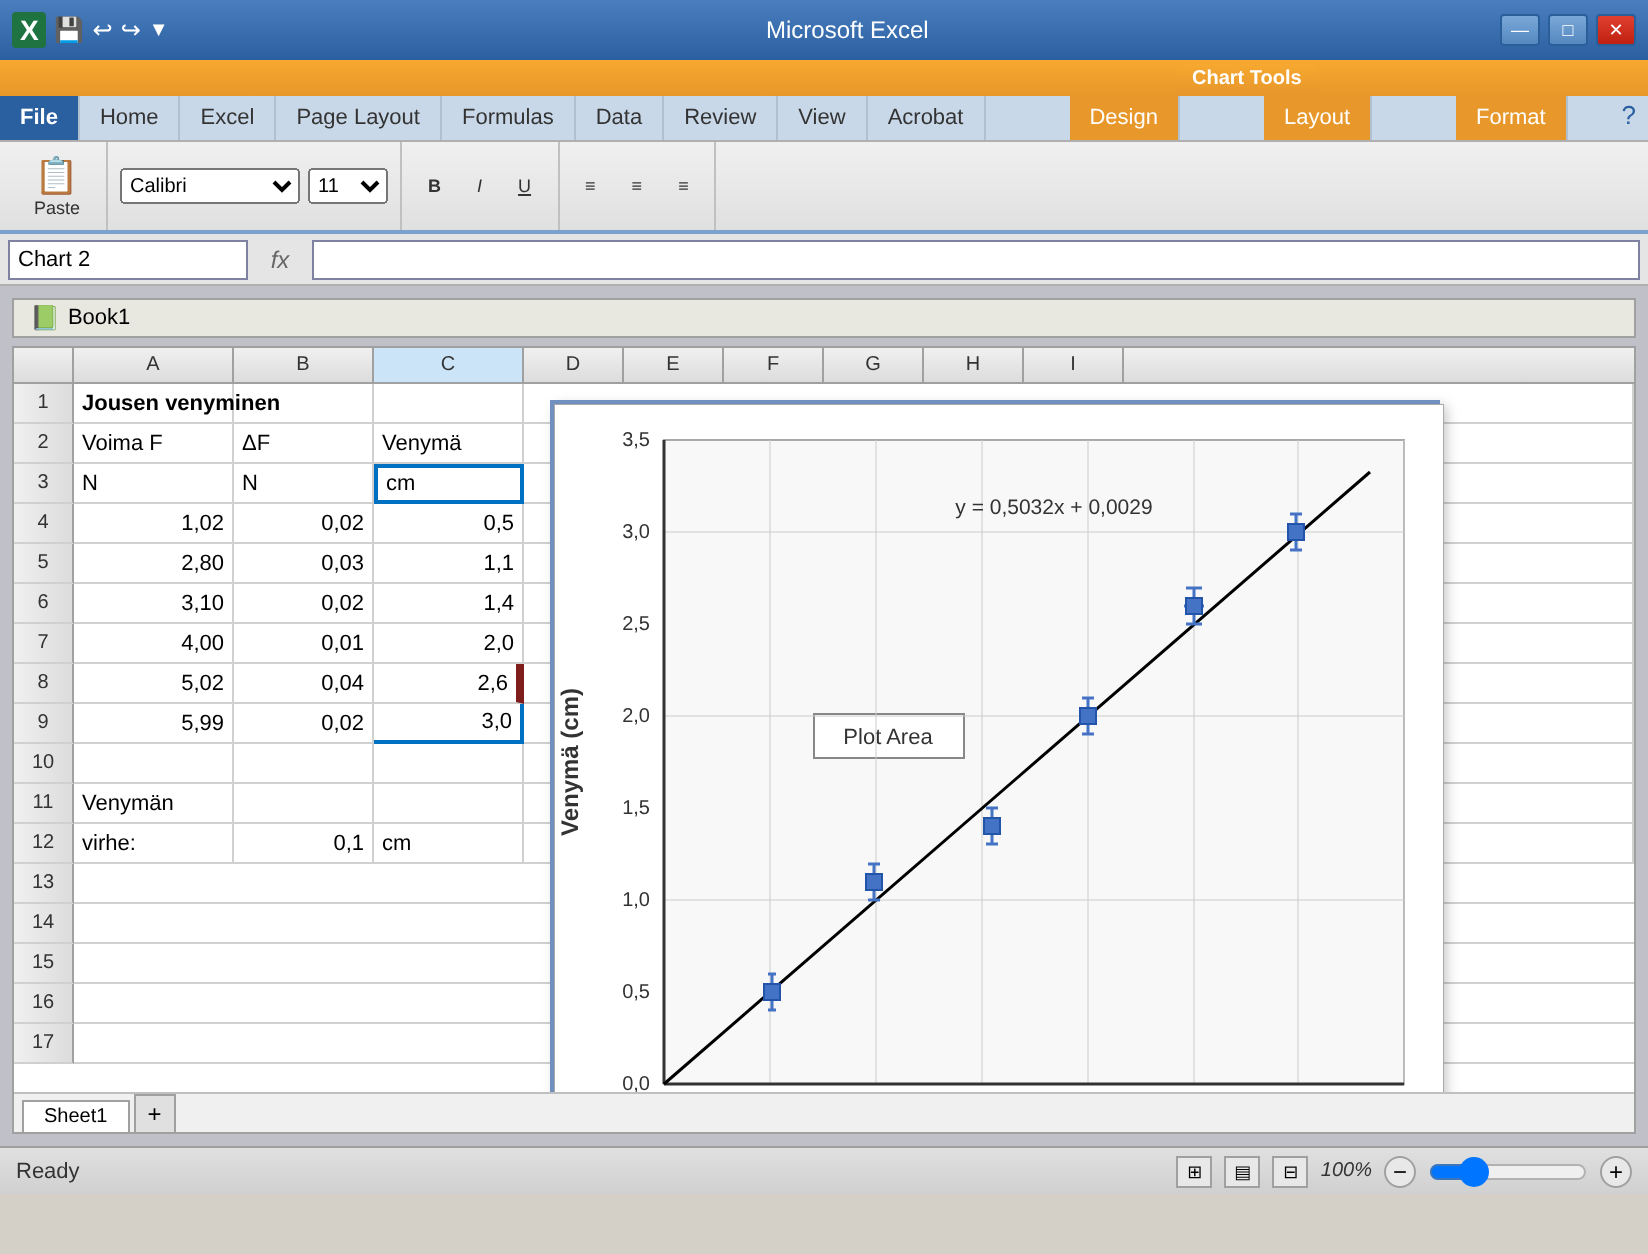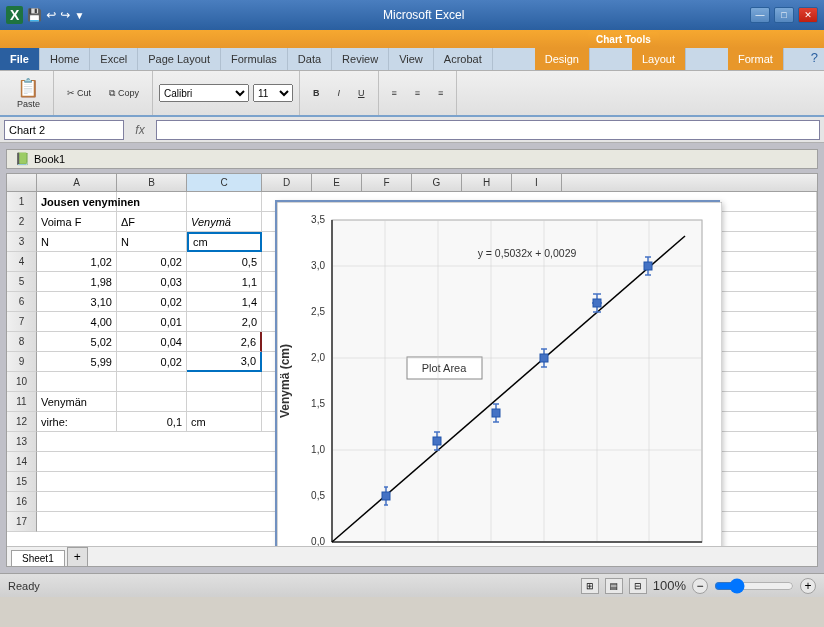--- a/index.html
+++ b/index.html
@@ -268,24 +268,20 @@
     <span style="padding:2px 6px;font-size:13px;cursor:pointer;color:#2a5fa0;">?</span>
   </div>
   <div id="ribbon-bar">
     <div class="ribbon-group">
       <div class="ribbon-btn">
         <span style="font-size:18px;">📋</span>
         <span>Paste</span>
       </div>
     </div>
     <div class="ribbon-group">
-      <div class="ribbon-btn">✂ Cut</div>
-      <div class="ribbon-btn">⧉ Copy</div>
-    </div>
-    <div class="ribbon-group">
       <select style="font-size:10px;height:18px;width:90px;">
         <option>Calibri</option>
       </select>
       <select style="font-size:10px;height:18px;width:40px;">
         <option>11</option>
       </select>
     </div>
     <div class="ribbon-group">
       <div class="ribbon-btn">
           <b>B</b>
@@ -342,42 +338,42 @@
           <div class="cell bold" style="width:80px;border-right:1px solid #d0d0d0;border-bottom:1px solid #d0d0d0;padding:1px 4px;font-size:11px;font-weight:bold;white-space:nowrap;overflow:visible;">Jousen venyminen</div>
           <div class="cell" style="width:70px;border-right:1px solid #d0d0d0;border-bottom:1px solid #d0d0d0;padding:1px 4px;"></div>
           <div class="cell" style="width:75px;border-right:1px solid #d0d0d0;border-bottom:1px solid #d0d0d0;padding:1px 4px;"></div>
           <div class="cell" style="flex:1;border-bottom:1px solid #d0d0d0;"></div>
         </div>
 
         <div class="grid-row" style="display:flex;height:20px;">
           <div class="row-header cell" style="width:30px;background:linear-gradient(to right,#f0f0f0,#dcdcdc);border-right:1px solid #a0a0a0;border-bottom:1px solid #d0d0d0;font-size:10px;justify-content:center;">2</div>
           <div class="cell" style="width:80px;border-right:1px solid #d0d0d0;border-bottom:1px solid #d0d0d0;padding:1px 4px;font-size:11px;">Voima F</div>
           <div class="cell" style="width:70px;border-right:1px solid #d0d0d0;border-bottom:1px solid #d0d0d0;padding:1px 4px;font-size:11px;">ΔF</div>
-          <div class="cell" style="width:75px;border-right:1px solid #d0d0d0;border-bottom:1px solid #d0d0d0;padding:1px 4px;font-size:11px;font-style:italic;">Venymä</div>
+          <div class="cell" style="width:75px;border-right:1px solid #d0d0d0;border-bottom:1px solid #d0d0d0;padding:1px 4px;font-size:11px;">Venymä</div>
           <div class="cell" style="flex:1;border-bottom:1px solid #d0d0d0;"></div>
         </div>
 
         <div class="grid-row" style="display:flex;height:20px;">
           <div class="row-header cell" style="width:30px;background:linear-gradient(to right,#f0f0f0,#dcdcdc);border-right:1px solid #a0a0a0;border-bottom:1px solid #d0d0d0;font-size:10px;justify-content:center;">3</div>
           <div class="cell" style="width:80px;border-right:1px solid #d0d0d0;border-bottom:1px solid #d0d0d0;padding:1px 4px;font-size:11px;">N</div>
           <div class="cell" style="width:70px;border-right:1px solid #d0d0d0;border-bottom:1px solid #d0d0d0;padding:1px 4px;font-size:11px;">N</div>
           <div class="cell" style="width:75px;border-right:2px solid #0070c0;border-bottom:2px solid #0070c0;border-left:2px solid #0070c0;border-top:2px solid #0070c0;padding:1px 4px;font-size:11px;">cm</div>
           <div class="cell" style="flex:1;border-bottom:1px solid #d0d0d0;"></div>
         </div>
 
         <div class="grid-row" style="display:flex;height:20px;">
           <div class="row-header cell" style="width:30px;background:linear-gradient(to right,#f0f0f0,#dcdcdc);border-right:1px solid #a0a0a0;border-bottom:1px solid #d0d0d0;font-size:10px;justify-content:center;">4</div>
           <div class="cell right" style="width:80px;border-right:1px solid #d0d0d0;border-bottom:1px solid #d0d0d0;padding:1px 4px;font-size:11px;justify-content:flex-end;">1,02</div>
           <div class="cell right" style="width:70px;border-right:1px solid #d0d0d0;border-bottom:1px solid #d0d0d0;padding:1px 4px;font-size:11px;justify-content:flex-end;">0,02</div>
           <div class="cell right" style="width:75px;border-right:1px solid #d0d0d0;border-bottom:1px solid #d0d0d0;padding:1px 4px;font-size:11px;justify-content:flex-end;">0,5</div>
           <div class="cell" style="flex:1;border-bottom:1px solid #d0d0d0;"></div>
         </div>
         <div class="grid-row" style="display:flex;height:20px;">
           <div class="row-header cell" style="width:30px;background:linear-gradient(to right,#f0f0f0,#dcdcdc);border-right:1px solid #a0a0a0;border-bottom:1px solid #d0d0d0;font-size:10px;justify-content:center;">5</div>
-          <div class="cell right" style="width:80px;border-right:1px solid #d0d0d0;border-bottom:1px solid #d0d0d0;padding:1px 4px;font-size:11px;justify-content:flex-end;">1,98</div>
+          <div class="cell right" style="width:80px;border-right:1px solid #d0d0d0;border-bottom:1px solid #d0d0d0;padding:1px 4px;font-size:11px;justify-content:flex-end;">2,80</div>
           <div class="cell right" style="width:70px;border-right:1px solid #d0d0d0;border-bottom:1px solid #d0d0d0;padding:1px 4px;font-size:11px;justify-content:flex-end;">0,03</div>
           <div class="cell right" style="width:75px;border-right:1px solid #d0d0d0;border-bottom:1px solid #d0d0d0;padding:1px 4px;font-size:11px;justify-content:flex-end;">1,1</div>
           <div class="cell" style="flex:1;border-bottom:1px solid #d0d0d0;"></div>
         </div>
         <div class="grid-row" style="display:flex;height:20px;">
           <div class="row-header cell" style="width:30px;background:linear-gradient(to right,#f0f0f0,#dcdcdc);border-right:1px solid #a0a0a0;border-bottom:1px solid #d0d0d0;font-size:10px;justify-content:center;">6</div>
           <div class="cell right" style="width:80px;border-right:1px solid #d0d0d0;border-bottom:1px solid #d0d0d0;padding:1px 4px;font-size:11px;justify-content:flex-end;">3,10</div>
           <div class="cell right" style="width:70px;border-right:1px solid #d0d0d0;border-bottom:1px solid #d0d0d0;padding:1px 4px;font-size:11px;justify-content:flex-end;">0,02</div>
           <div class="cell right" style="width:75px;border-right:1px solid #d0d0d0;border-bottom:1px solid #d0d0d0;padding:1px 4px;font-size:11px;justify-content:flex-end;">1,4</div>
           <div class="cell" style="flex:1;border-bottom:1px solid #d0d0d0;"></div>
@@ -386,21 +382,21 @@
           <div class="row-header cell" style="width:30px;background:linear-gradient(to right,#f0f0f0,#dcdcdc);border-right:1px solid #a0a0a0;border-bottom:1px solid #d0d0d0;font-size:10px;justify-content:center;">7</div>
           <div class="cell right" style="width:80px;border-right:1px solid #d0d0d0;border-bottom:1px solid #d0d0d0;padding:1px 4px;font-size:11px;justify-content:flex-end;">4,00</div>
           <div class="cell right" style="width:70px;border-right:1px solid #d0d0d0;border-bottom:1px solid #d0d0d0;padding:1px 4px;font-size:11px;justify-content:flex-end;">0,01</div>
           <div class="cell right" style="width:75px;border-right:1px solid #d0d0d0;border-bottom:1px solid #d0d0d0;padding:1px 4px;font-size:11px;justify-content:flex-end;">2,0</div>
           <div class="cell" style="flex:1;border-bottom:1px solid #d0d0d0;"></div>
         </div>
         <div class="grid-row" style="display:flex;height:20px;">
           <div class="row-header cell" style="width:30px;background:linear-gradient(to right,#f0f0f0,#dcdcdc);border-right:1px solid #a0a0a0;border-bottom:1px solid #d0d0d0;font-size:10px;justify-content:center;">8</div>
           <div class="cell right" style="width:80px;border-right:1px solid #d0d0d0;border-bottom:1px solid #d0d0d0;padding:1px 4px;font-size:11px;justify-content:flex-end;">5,02</div>
           <div class="cell right" style="width:70px;border-right:1px solid #d0d0d0;border-bottom:1px solid #d0d0d0;padding:1px 4px;font-size:11px;justify-content:flex-end;">0,04</div>
-          <div class="cell right" style="width:75px;border-right:2px solid #7f1d1d;border-bottom:1px solid #d0d0d0;padding:1px 4px;font-size:11px;justify-content:flex-end;">2,6</div>
+          <div class="cell right" style="width:75px;border-right:4px solid #7f1d1d;border-bottom:1px solid #d0d0d0;padding:1px 4px;font-size:11px;justify-content:flex-end;">2,6</div>
           <div class="cell" style="flex:1;border-bottom:1px solid #d0d0d0;"></div>
         </div>
         <div class="grid-row" style="display:flex;height:20px;">
           <div class="row-header cell" style="width:30px;background:linear-gradient(to right,#f0f0f0,#dcdcdc);border-right:1px solid #a0a0a0;border-bottom:1px solid #d0d0d0;font-size:10px;justify-content:center;">9</div>
           <div class="cell right" style="width:80px;border-right:1px solid #d0d0d0;border-bottom:1px solid #d0d0d0;padding:1px 4px;font-size:11px;justify-content:flex-end;">5,99</div>
           <div class="cell right" style="width:70px;border-right:1px solid #d0d0d0;border-bottom:1px solid #d0d0d0;padding:1px 4px;font-size:11px;justify-content:flex-end;">0,02</div>
           <div class="cell right" style="width:75px;border-right:2px solid #0070c0;border-bottom:2px solid #0070c0;padding:1px 4px;font-size:11px;justify-content:flex-end;">3,0</div>
           <div class="cell" style="flex:1;border-bottom:1px solid #d0d0d0;"></div>
         </div>
 
@@ -564,18 +560,18 @@
 
   </div>
 </div>
 
 <div id="status-bar" style="height:24px;background:linear-gradient(to bottom,#e0e0e0,#d0d0d0);border-top:1px solid #a0a0a0;display:flex;align-items:center;justify-content:space-between;padding:0 8px;">
   <span id="status-left" style="font-size:11px;color:#333;">Ready</span>
   <div id="status-right" style="display:flex;align-items:center;gap:6px;">
     <div style="width:18px;height:16px;border:1px solid #a0a0a0;background:#e8e8e8;display:flex;align-items:center;justify-content:center;font-size:9px;cursor:pointer;">⊞</div>
     <div style="width:18px;height:16px;border:1px solid #a0a0a0;background:#e8e8e8;display:flex;align-items:center;justify-content:center;font-size:9px;cursor:pointer;">▤</div>
     <div style="width:18px;height:16px;border:1px solid #a0a0a0;background:#e8e8e8;display:flex;align-items:center;justify-content:center;font-size:9px;cursor:pointer;">⊟</div>
-    <span style="font-size:13px;color:#333;">100%</span>
+    <span style="font-size:10px;color:#333;font-style:italic;">100%</span>
     <div style="width:16px;height:16px;border:1px solid #a0a0a0;background:#e8e8e8;border-radius:50%;display:flex;align-items:center;justify-content:center;font-size:12px;cursor:pointer;">−</div>
     <input type="range" min="10" max="400" value="100" style="width: 80px; height: 12px; cursor: pointer;">
     <div style="width:16px;height:16px;border:1px solid #a0a0a0;background:#e8e8e8;border-radius:50%;display:flex;align-items:center;justify-content:center;font-size:12px;cursor:pointer;">+</div>
   </div>
 </div>
 
 </body></html>

